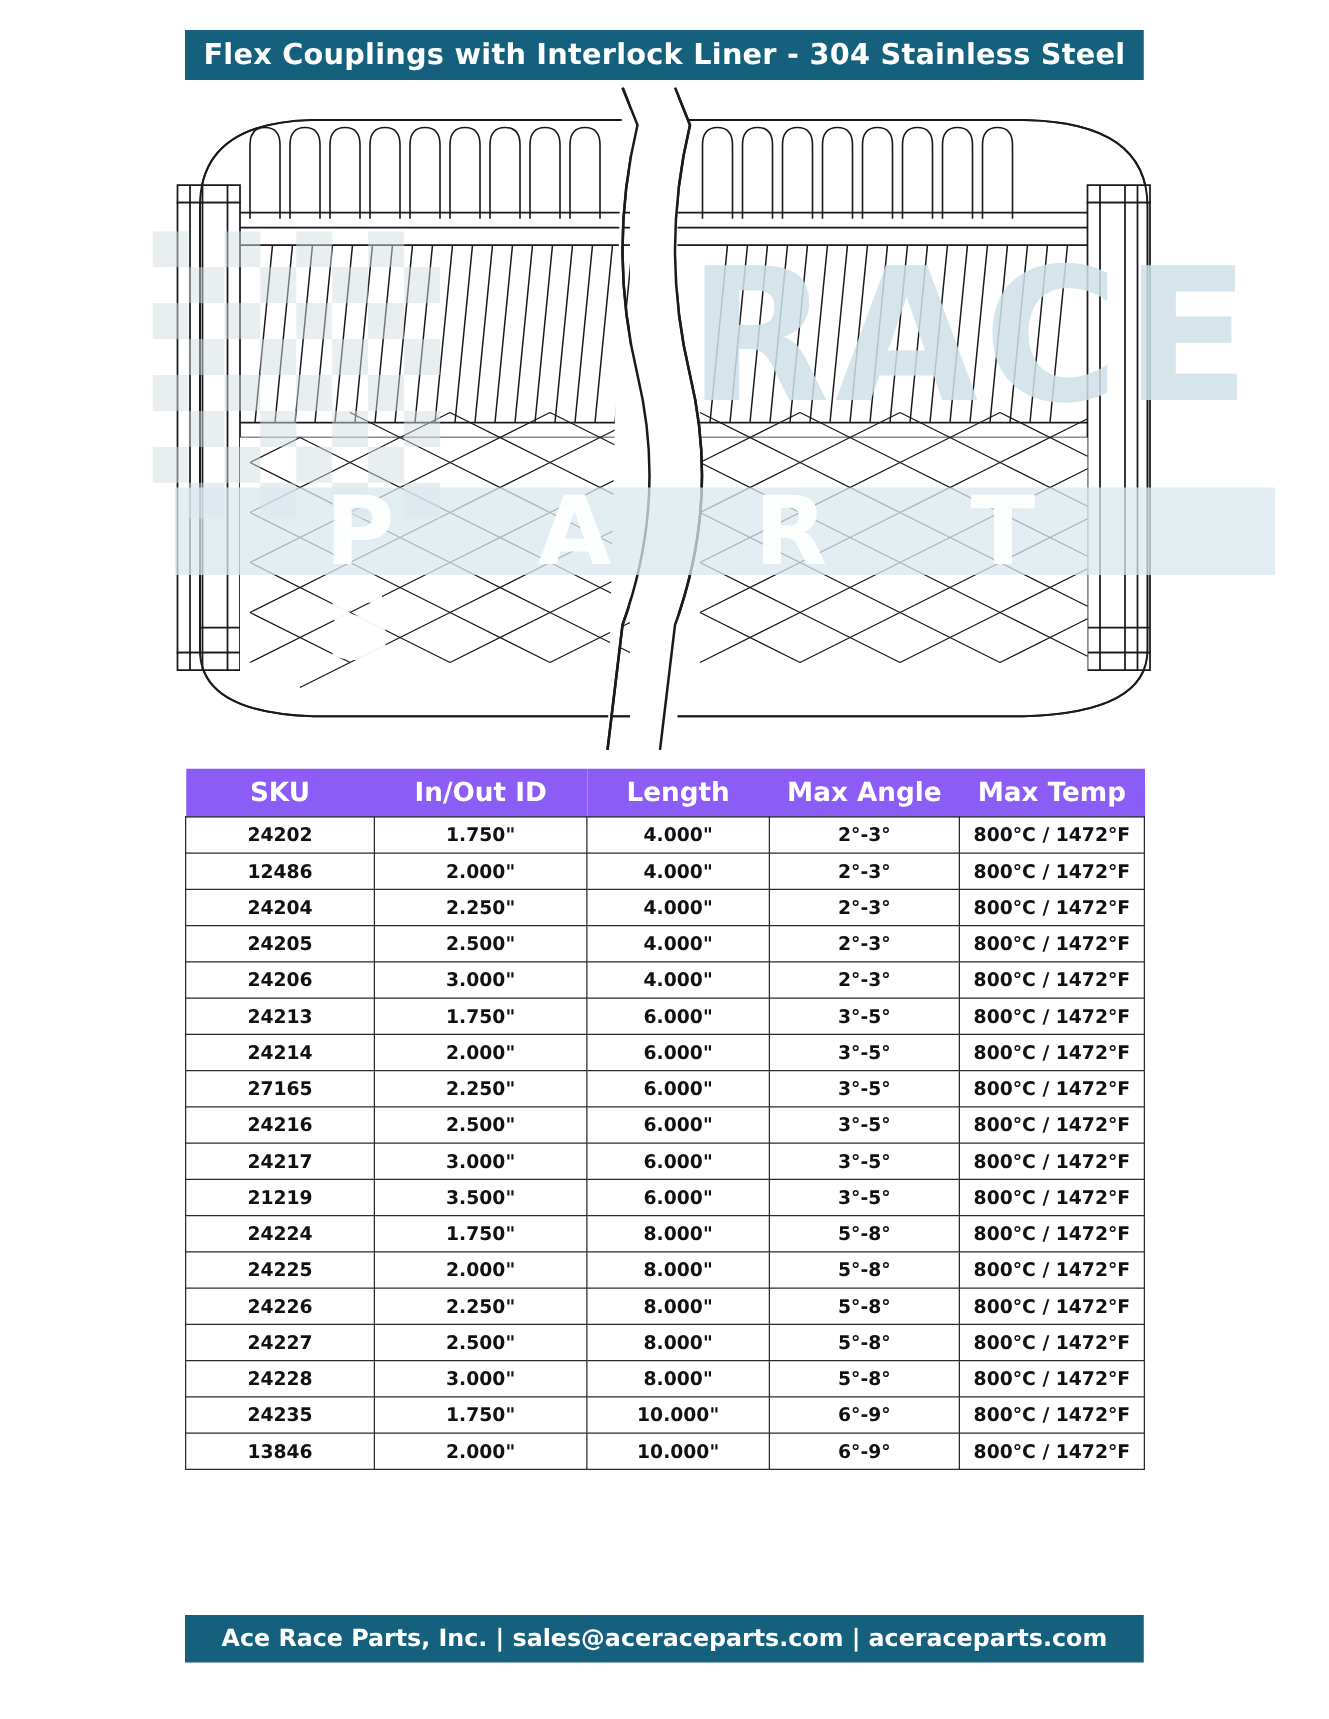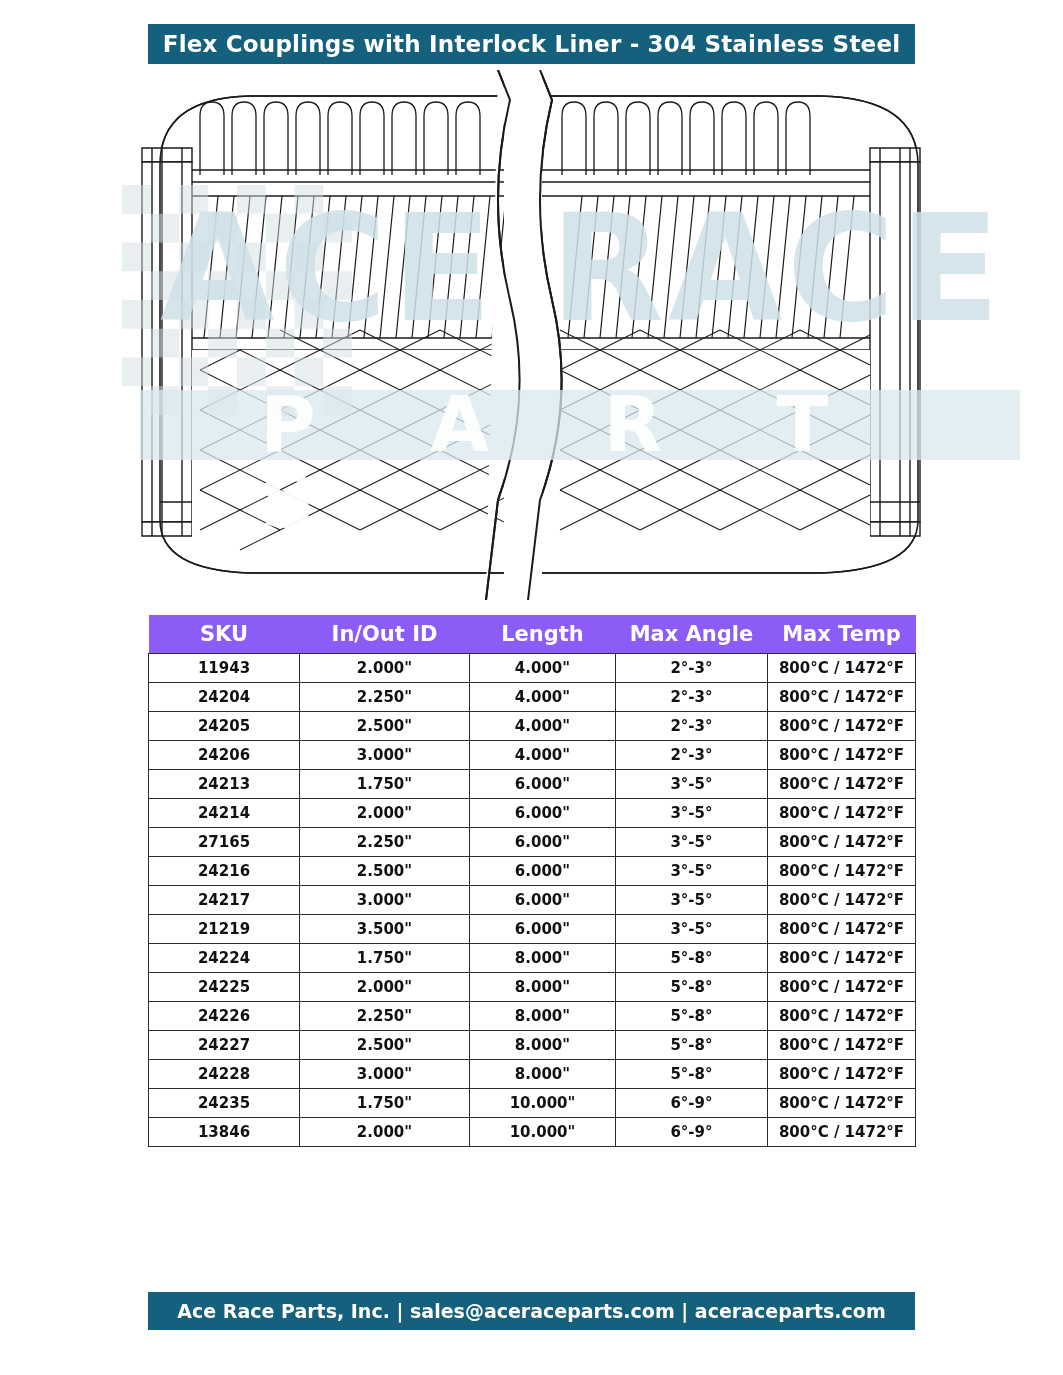--- a/index.html
+++ b/index.html
@@ -319,21 +319,20 @@
         <rect x="0" y="75" width="12.5" height="12.5"></rect>
           <rect x="25" y="75" width="12.5" height="12.5"></rect>
         <rect x="50" y="75" width="12.5" height="12.5"></rect>
           <rect x="75" y="75" width="12.5" height="12.5"></rect>
         <rect x="12.5" y="87.5" width="12.5" height="12.5"></rect>
           <rect x="37.5" y="87.5" width="12.5" height="12.5"></rect>
         <rect x="62.5" y="87.5" width="12.5" height="12.5"></rect>
           <rect x="87.5" y="87.5" width="12.5" height="12.5"></rect>
       </g>
     </svg>
-    <div class="wm-text wm-ace">ACE</div>
     <div class="wm-text wm-race">RACE</div>
     <div class="wm-band"></div>
     <div class="wm-text wm-parts">P A R T S</div>
   </div>
 
   <div class="table-wrap">
     <table class="spec">
       <colgroup>
         <col class="c-sku">
           <col class="c-id">
@@ -345,21 +344,28 @@
         <tr>
           <th>SKU</th>
           <th>In/Out ID</th>
           <th>Length</th>
           <th>Max Angle</th>
           <th>Max Temp</th>
         </tr>
       </thead>
       <tbody>
         <tr>
-          <td>11943</td>
+          <td>24202</td>
+          <td>1.750"</td>
+          <td>4.000"</td>
+          <td>2°-3°</td>
+          <td>800°C / 1472°F</td>
+        </tr>
+        <tr>
+          <td>12486</td>
           <td>2.000"</td>
           <td>4.000"</td>
           <td>2°-3°</td>
           <td>800°C / 1472°F</td>
         </tr>
         <tr>
           <td>24204</td>
           <td>2.250"</td>
           <td>4.000"</td>
           <td>2°-3°</td>

